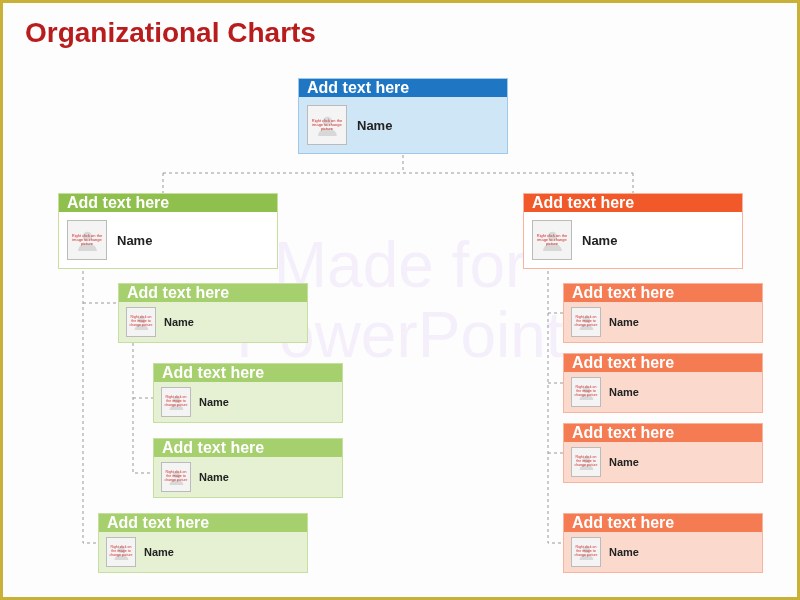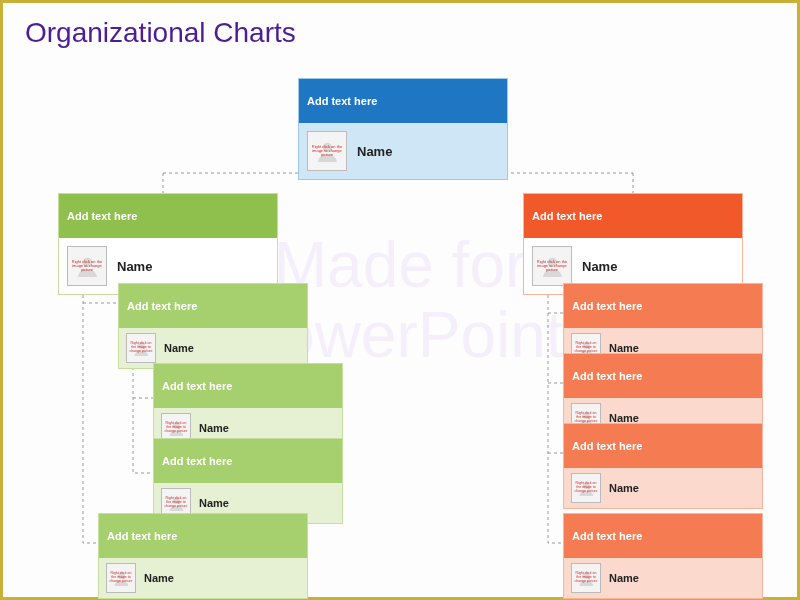--- a/index.html
+++ b/index.html
@@ -1,21 +1,21 @@
 <!DOCTYPE html>
 <html><head>
 <meta charset="utf-8">
 <style>
   * { box-sizing: border-box; margin: 0; padding: 0; }
   body { width: 800px; height: 600px; background: #fff; font-family: "Segoe UI", Arial, sans-serif; position: relative; }
   .frame { position: absolute; inset: 0; border: 3px solid #c9b037; background: #fdfdfd; }
-  .title { position: absolute; top: 14px; left: 22px; font-size: 28px; color: #4c1d95; font-weight: 400; }
+  .title { position: absolute; top: 14px; left: 22px; font-size: 28px; color: #b91c1c; font-weight: 700; }
   .watermark { position: absolute; top: 50%; left: 50%; transform: translate(-50%, -50%); font-size: 64px; font-weight: 400; color: #6d28d9; opacity: 0.06; text-align: center; line-height: 1.1; pointer-events: none; white-space: nowrap; }
   .node { position: absolute; background: #fff; border: 1px solid #ccc; }
-  .node .hdr { color: #fff; font-size: 11px; font-weight: 700; padding: 16px 8px; }
+  .node .hdr { color: #fff; font-size: 16px; font-weight: 700; padding: 0 8px; }
   .node .body { display: flex; align-items: center; gap: 10px; padding: 8px; }
   .node .body.small { padding: 5px 7px; gap: 8px; }
   .node .nm { font-size: 13px; font-weight: 700; color: #222; }
   .node.small .nm { font-size: 11px; }
   .avatar { width: 40px; height: 40px; border: 1px solid #bbb; background: #f4f4f4; display: flex; flex-direction: column; align-items: center; justify-content: center; position: relative; }
   .avatar.small { width: 30px; height: 30px; }
   .avatar .sil { width: 60%; height: 60%; opacity: 0.25; }
   .avatar .cap { position:absolute; inset:0; display:flex; align-items:center; justify-content:center; font-size: 4px; color: #c00; text-align: center; line-height: 1.05; padding: 2px; opacity: .85; }
   .avatar.small .cap { font-size: 3.5px; }
   

